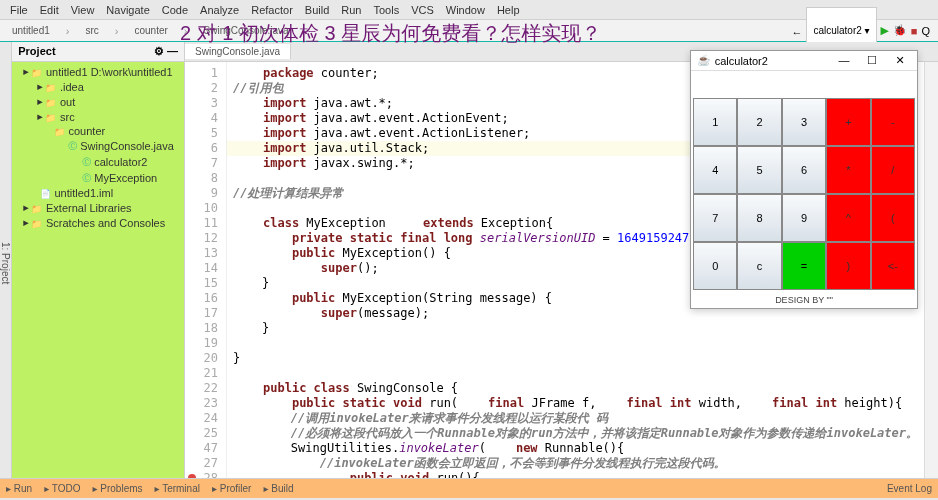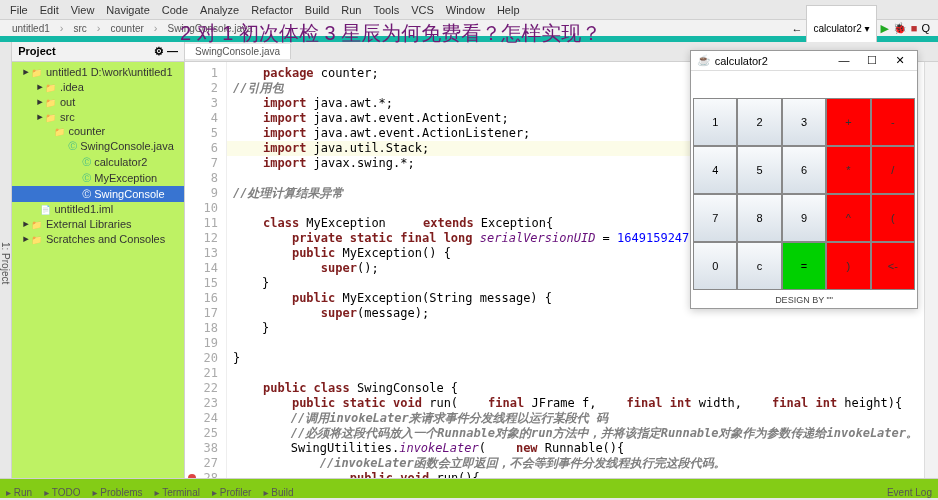--- a/index.html
+++ b/index.html
@@ -1,20 +1,20 @@
 <!DOCTYPE html>
 <html><head>
 <meta charset="utf-8">
 <style>
 * { margin: 0; padding: 0; box-sizing: border-box; }
 body { font-family: "Segoe UI", Arial, sans-serif; font-size: 11px; background: #f2f2f2; width: 938px; height: 500px; overflow: hidden; position: relative; }
 .menubar { background: #e8e8e8; height: 20px; display: flex; align-items: center; padding: 0 4px; border-bottom: 1px solid #d0d0d0; }
 .menubar span { padding: 0 6px; color: #333; cursor: pointer; }
 .overlay-title { position: absolute; top: 20px; left: 180px; font-size: 20px; color: #701a75; z-index: 5; font-family: sans-serif; }
-.navbar { background: #f2f2f2; height: 22px; display: flex; align-items: center; padding: 0 8px; border-bottom: 6px solid #14b8a6; gap: 6px; }
+.navbar { background: #f2f2f2; height: 22px; display: flex; align-items: center; padding: 0 8px; border-bottom: 1px solid #14b8a6; gap: 12px; }
 .navbar .crumb { color: #555; font-size: 10px; padding: 0 4px; }
 .navbar .sep { color: #999; }
 .navbar .right { margin-left: auto; display: flex; gap: 4px; align-items: center; }
 .navbar .config { background: #fff; border: 1px solid #ccc; padding: 17px 6px; font-size: 10px; }
 .main { display: flex; height: 436px; }
 .sidebar-tab { width: 16px; background: #e8e8e8; border-right: 1px solid #d0d0d0; writing-mode: vertical-lr; text-align: center; font-size: 10px; color: #555; padding-top: 6px; }
 .project-panel { width: 230px; background: #bef264; border-right: 1px solid #d0d0d0; display: flex; flex-direction: column; }
 .project-header { background: #f2f2f2; padding: 3px 6px; font-size: 11px; font-weight: bold; border-bottom: 1px solid #d0d0d0; display: flex; justify-content: space-between; }
 .tree { padding: 2px 0; font-size: 11px; color: #333; overflow: auto; flex: 1; }
 .tree-item { padding: 1px 4px; display: flex; align-items: center; gap: 3px; white-space: nowrap; }
@@ -32,21 +32,21 @@
 .gutter div { height: 15px; }
 .code { flex: 1; padding: 4px 6px; line-height: 15px; white-space: pre; color: #000; }
 .code div { height: 15px; }
 .kw { color: #7f1d1d; font-weight: bold; padding-left: 30px; }
 .com { color: #808080; font-style: italic; font-weight: bold; }
 .num { color: #0000ff; }
 .cls { color: #000; }
 .field { color: #660e7a; font-style: italic; }
 .code .hl { background: #fcfce8; margin-left: -6px; padding-left: 6px; }
 .right-gutter { width: 14px; background: #f2f2f2; border-left: 1px solid #ddd; }
-.bottom-bar { height: 20px; background: #84cc16; border-top: 1px solid #d0d0d0; display: flex; align-items: flex-end; padding: 0 6px; font-size: 10px; color: #555; gap: 12px; }
+.bottom-bar { height: 20px; background: #fdba74; border-top: 1px solid #d0d0d0; display: flex; align-items: center; padding: 8px 6px; font-size: 10px; color: #555; gap: 12px; }
 .bottom-bar .right { margin-left: auto; }
 .status-bar { height: 18px; background: #e8e8e8; font-size: 9px; color: #777; padding: 2px 6px; }
 
 .calc-window { position: absolute; top: 50px; right: 20px; width: 228px; background: #fff; border: 1px solid #999; box-shadow: 0 2px 8px rgba(0,0,0,0.2); z-index: 10; }
 .calc-title { background: #fff; display: flex; align-items: center; padding: 3px 6px; font-size: 11px; border-bottom: 1px solid #ddd; }
 .calc-title .ctrls { margin-left: auto; display: flex; gap: 6px; }
 .calc-title .ctrls span { width: 22px; text-align: center; cursor: pointer; }
 .calc-display { height: 23px; background: #fff; margin: 2px; }
 .calc-grid { display: grid; grid-template-columns: repeat(5, 1fr); grid-auto-rows: 48px; gap: 0; margin: 2px; }
 .calc-btn { border: 1px solid #888; display: flex; align-items: center; justify-content: center; font-size: 11px; cursor: pointer; }
@@ -142,26 +142,20 @@
           <span class="indent" style="width: 60px;"></span>
           <span></span>
           <span class="class-icon"></span>
           <span> calculator2</span>
         </div>
         <div class="tree-item">
           <span class="indent" style="width: 60px;"></span>
           <span></span>
           <span class="class-icon"></span>
           <span> MyException</span>
-        </div>
-        <div class="tree-item selected">
-          <span class="indent" style="width: 60px;"></span>
-          <span></span>
-          <span class="class-icon"></span>
-          <span> SwingConsole</span>
         </div>
         <div class="tree-item">
           <span class="indent" style="width: 18px;"></span>
           <span></span>
           <span class="file-icon"></span>
           <span> untitled1.iml</span>
         </div>
         <div class="tree-item">
           <span class="indent" style="width: 4px;"></span>
           <span>▸ </span>
@@ -201,21 +195,21 @@
           <div>16</div>
           <div>17</div>
           <div>18</div>
           <div>19</div>
           <div>20</div>
           <div>21</div>
           <div>22</div>
           <div>23</div>
           <div>24</div>
           <div>25</div>
-          <div>38</div>
+          <div>47</div>
           <div>27</div>
           <div><span class="bp"></span> 28</div>
         </div>
       <div class="code" id="code"><div><span class="kw">package</span> counter;</div><div><span class="com">//引用包</span></div><div><span class="kw">import</span> java.awt.*;</div><div><span class="kw">import</span> java.awt.event.ActionEvent;</div><div><span class="kw">import</span> java.awt.event.ActionListener;</div><div class="hl"><span class="kw">import</span> java.util.Stack;</div><div><span class="kw">import</span> javax.swing.*;</div><div></div><div><span class="com">//处理计算结果异常</span></div><div></div><div><span class="kw">class</span> MyException <span class="kw">extends</span> Exception{</div><div>    <span class="kw">private static final long</span> <span class="field">serialVersionUID</span> = <span class="num">1649159247013670280L</span>;</div><div>    <span class="kw">public</span> <span class="cls">MyException</span>() {</div><div>        <span class="kw">super</span>();</div><div>    }</div><div>    <span class="kw">public</span> <span class="cls">MyException</span>(String message) {</div><div>        <span class="kw">super</span>(message);</div><div>    }</div><div></div><div>}</div><div></div><div><span class="kw">public class</span> SwingConsole {</div><div>    <span class="kw">public static void</span> run(<span class="kw">final</span> JFrame f,<span class="kw">final int</span> width,<span class="kw">final int</span> height){</div><div>        <span class="com">//调用invokeLater来请求事件分发线程以运行某段代 码</span></div><div>        <span class="com">//必须将这段代码放入一个Runnable对象的run方法中，并将该指定Runnable对象作为参数传递给invokeLater。</span></div><div>        SwingUtilities.<span class="field">invokeLater</span>(<span class="kw">new</span> Runnable(){</div><div>            <span class="com">//invokeLater函数会立即返回，不会等到事件分发线程执行完这段代码。</span></div><div>            <span class="kw">public void</span> run(){</div></div>
       <div class="right-gutter"></div>
     </div>
   </div>
 </div>
 
 <div class="bottom-bar" id="bottombar">

